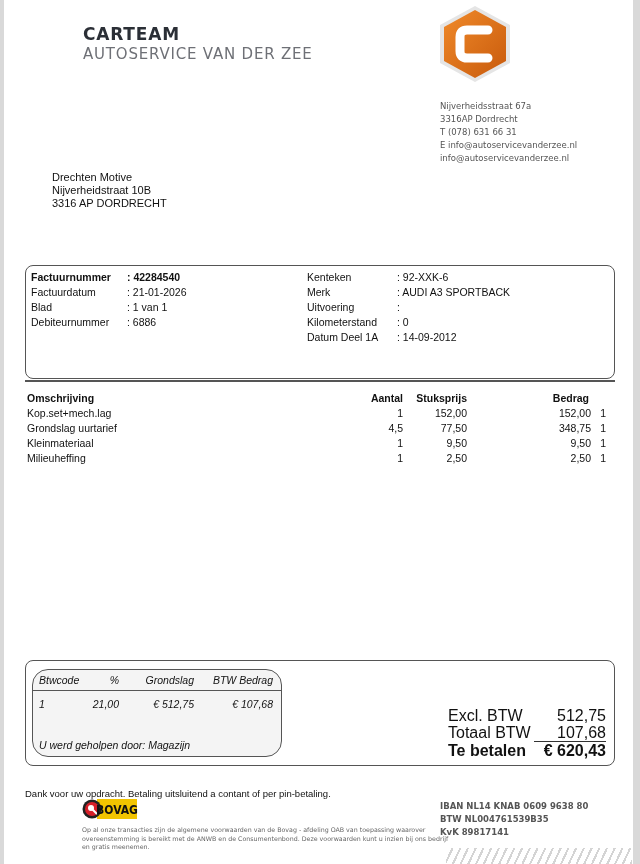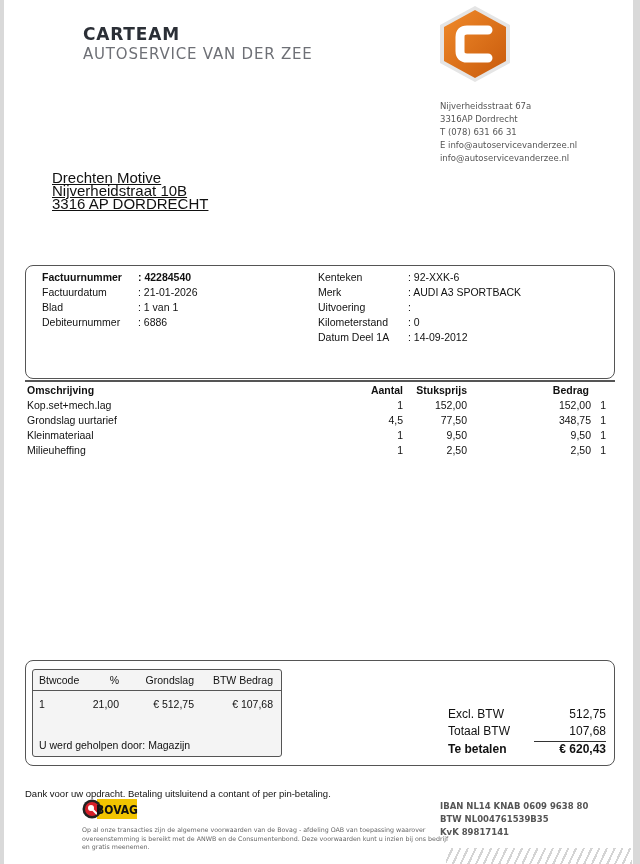--- a/index.html
+++ b/index.html
@@ -4,36 +4,36 @@
 <style>
   html, body { margin:0; padding:0; }
   body { width:640px; height:864px; background:#ffffff; position:relative; overflow:hidden; font-family:"Liberation Sans", sans-serif; color:#111; }
   .left-edge { position:absolute; left:0; top:0; width:4px; height:864px; background:#d9d9d9; }
   .right-edge { position:absolute; left:633px; top:0; width:7px; height:864px; background:#d9d9d9; }
   .brand { position:absolute; left:83px; top:24px; font-family:"DejaVu Sans", sans-serif; letter-spacing:0.8px; }
   .brand .l1 { font-size:17px; font-weight:bold; color:#2b2f36; line-height:20px; }
   .brand .l2 { font-size:15px; color:#6e7076; line-height:20px; }
   .logo { position:absolute; left:436px; top:4px; width:78px; height:80px; }
   .addr { position:absolute; left:440px; top:100px; font-size:8.5px; color:#555; line-height:13px; font-family:"DejaVu Sans", sans-serif; }
-  .recipient { position:absolute; left:52px; top:171px; font-size:15px; line-height:13px; color:#111;text-decoration:underline; }
+  .recipient { position:absolute; left:52px; top:171px; font-size:11px; line-height:13px; color:#111; }
   .box1 { position:absolute; left:25px; top:265px; width:588px; height:112px; border:1.3px solid #555; border-radius:8px; }
   .kv { position:absolute; font-size:10.5px; line-height:15px; }
   .kv .row { display:flex; }
-  .kv .k { white-space:nowrap;margin-left:11px; }
+  .kv .k { white-space:nowrap; }
   .kv .v { white-space:nowrap; }
   .bold { font-weight:bold; }
   .lines-sep { position:absolute; left:25px; top:380px; width:590px; height:1.5px; background:#555; }
   .lines { position:absolute; left:25px; top:383px; width:590px; font-size:10.5px; line-height:15px; }
   .lines .row { position:relative; height:15px; }
-  .lines .c { position:absolute; top:0; white-space:nowrap;text-align:right; }
+  .lines .c { position:absolute; top:8px; white-space:nowrap;text-align:right; }
   .box2 { position:absolute; left:25px; top:660px; width:588px; height:104px; border:1.3px solid #555; border-radius:8px; }
-  .vatbox { position:absolute; left:32px; top:669px; width:248px; height:86px; border:1.2px solid #555; border-radius:3px; background:#f4f4f4; font-size:10.5px; }
+  .vatbox { position:absolute; left:32px; top:669px; width:248px; height:86px; border:1.2px solid #555; border-radius:16px; background:#f4f4f4; font-size:10.5px;font-style:italic; }
   .vatbox .hdr { position:absolute; left:0; top:0; width:248px; height:20px; border-bottom:1px solid #555; }
   .vatbox .c { position:absolute; white-space:nowrap; }
-  .totals { position:absolute; left:448px; top:707px; width:158px; font-size:12px; }
+  .totals { position:absolute; left:448px; top:707px; width:158px; font-size:16px; }
   .totals .row { position:relative; height:17px; }
   .totals .k { position:absolute; left:0; top:0; }
   .totals .v { position:absolute; right:0; top:0; }
   .sum-rule { position:absolute; left:534px; top:741px; width:72px; height:1px; background:#333; }
   .thanks { position:absolute; left:25px; top:788px; font-size:9.5px; color:#111; }
   .bovag { position:absolute; left:82px; top:798px; width:56px; height:22px; }
   .terms { position:absolute; left:82px; top:826px; width:370px; font-size:6.3px; line-height:8.5px; color:#666; font-family:"DejaVu Sans", sans-serif; }
   .bank { position:absolute; left:440px; top:800px; font-size:8.5px; line-height:13px; color:#555; font-family:"DejaVu Sans", sans-serif;font-weight:bold; }
   .hatch { position:absolute; left:446px; top:848px; width:186px; height:16px; background:repeating-linear-gradient(115deg, #ffffff 0 5px, #d4d4d4 5px 7px); }
 </style>

